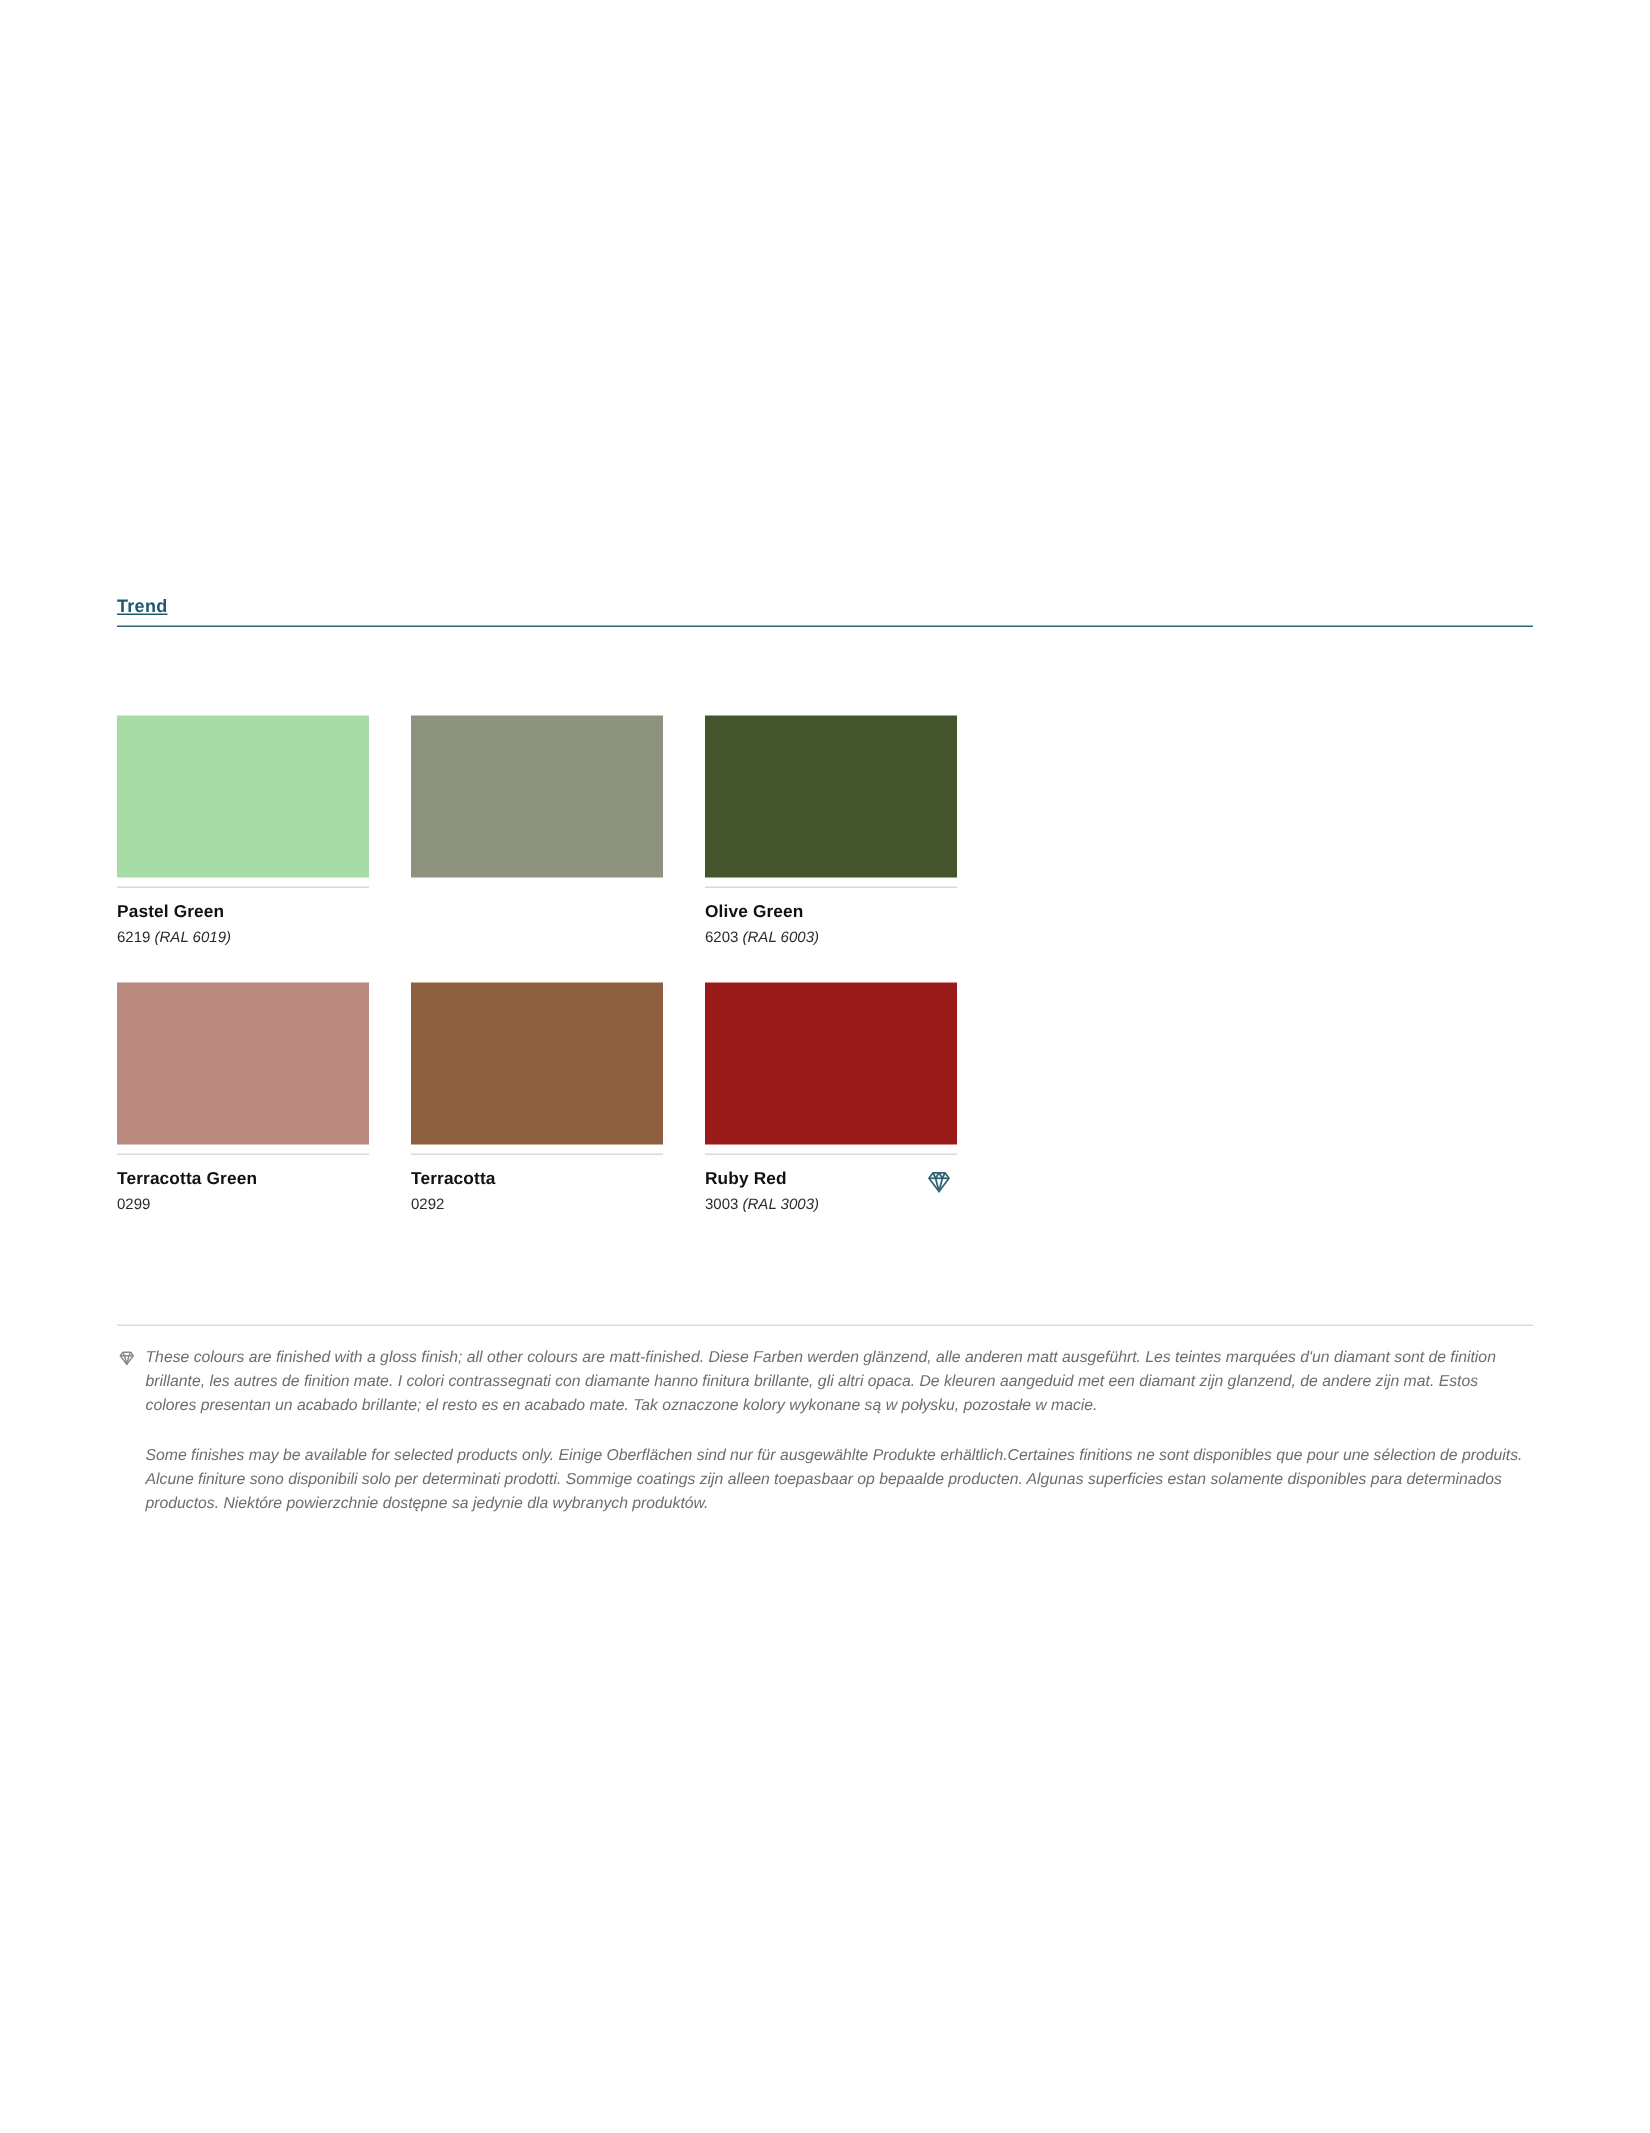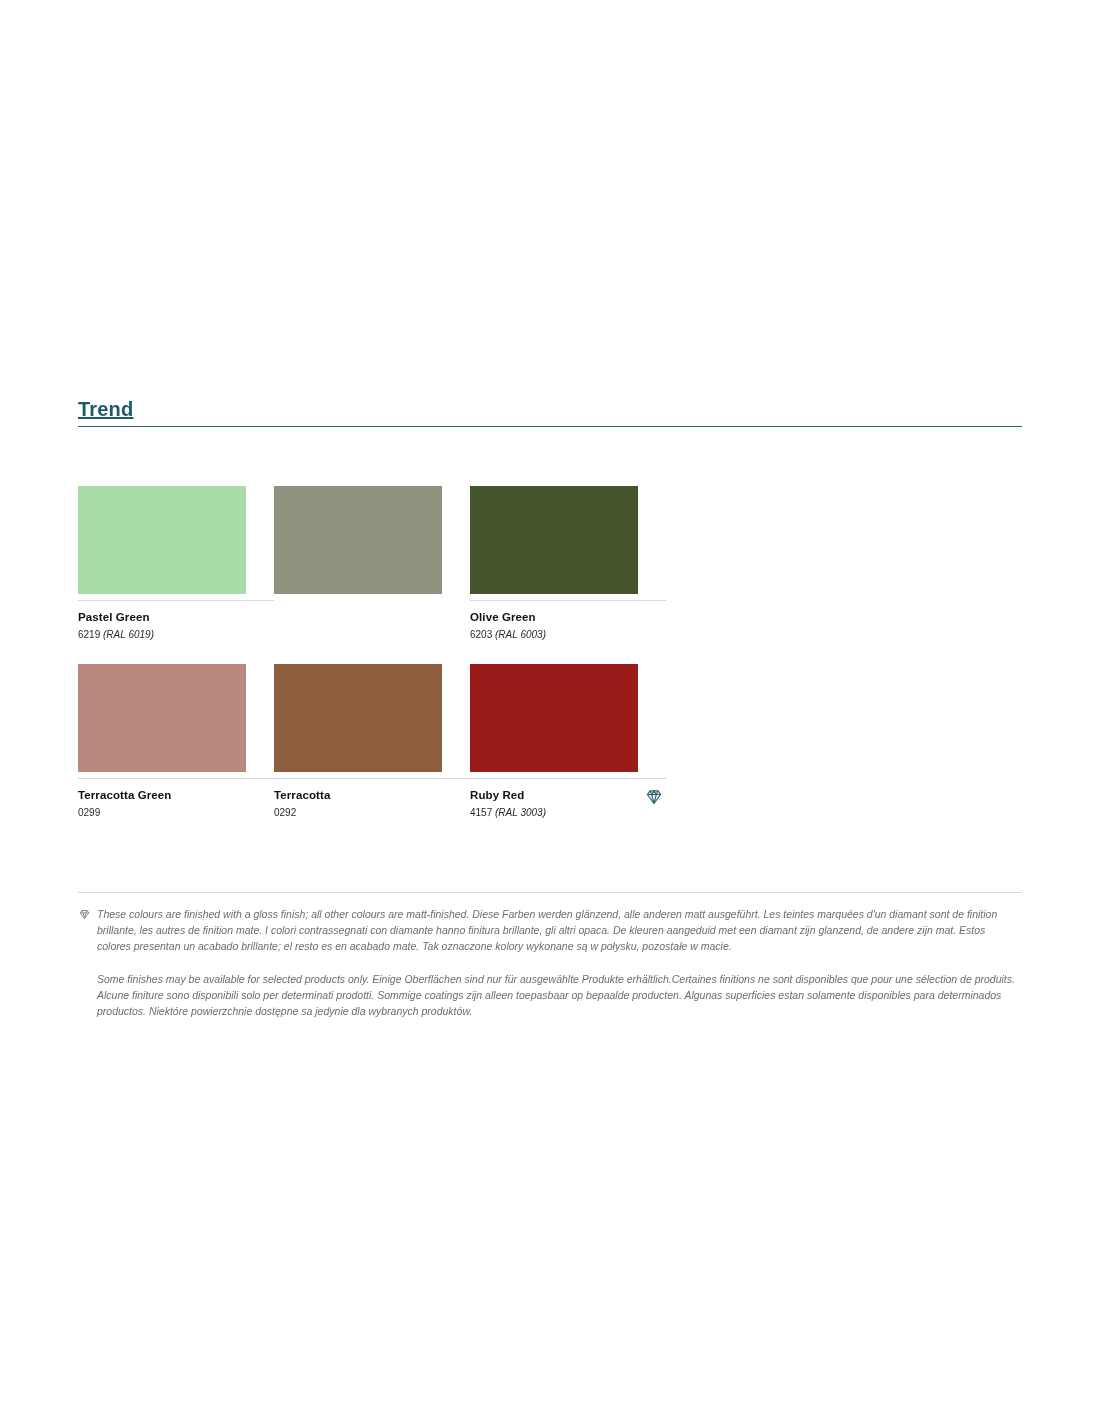--- a/index.html
+++ b/index.html
@@ -22,41 +22,41 @@
     width: 944px;
   }
 
   
   .section-head {
     padding-bottom: 6px;
     border-bottom: 1.5px solid #2e6373;
     margin-bottom: 0;
   }
   .section-title {
-    font-size: 20px;
+    font-size: 12px;
     font-weight: bold;
     color: #1d5a6b;
     letter-spacing: 0.2px;
     line-height: 1.1;
     text-decoration: underline;
   }
 
   
   .swatch-grid {
     display: grid;
     grid-template-columns: repeat(4, 168px);
     column-gap: 28px;
     row-gap: 0;
     margin-top: 59px;
   }
   .swatch-row2 {
     margin-top: 22px;
   }
   .swatch-cell {
-    width: 196px;
+    width: 168px;
   }
   .swatch-chip {
     width: 168px;
     height: 108px;
     display: block;
   }
   .swatch-chip.empty {
     background: transparent;
   }
   .swatch-meta {
@@ -189,21 +189,21 @@
             <span class="ral"></span>
           </div>
         </div>
       </div>
 
       <div class="swatch-cell">
         <span class="swatch-chip" style="background:#9a1c1a"></span>
         <div class="swatch-meta">
           <div class="swatch-name">Ruby Red</div>
           <div class="swatch-code">
-            <span>4157</span>
+            <span>3003</span>
             <span class="ral">(RAL 3003)</span>
           </div>
           <span class="gloss-mark">
             <svg width="20" height="20" viewBox="0 0 24 24" aria-hidden="true">
               <g fill="none" stroke="#2e6373" stroke-width="1.4" stroke-linejoin="round">
                 <path d="M4 9 L7.2 4.6 L16.8 4.6 L20 9 L12 19.6 Z"></path>
                 <path d="M4 9 L20 9"></path>
                 <path d="M7.2 4.6 L9.3 9 L12 19.6 L14.7 9 L16.8 4.6"></path>
                 <path d="M9.3 9 L12 4.6 L14.7 9"></path>
               </g>

